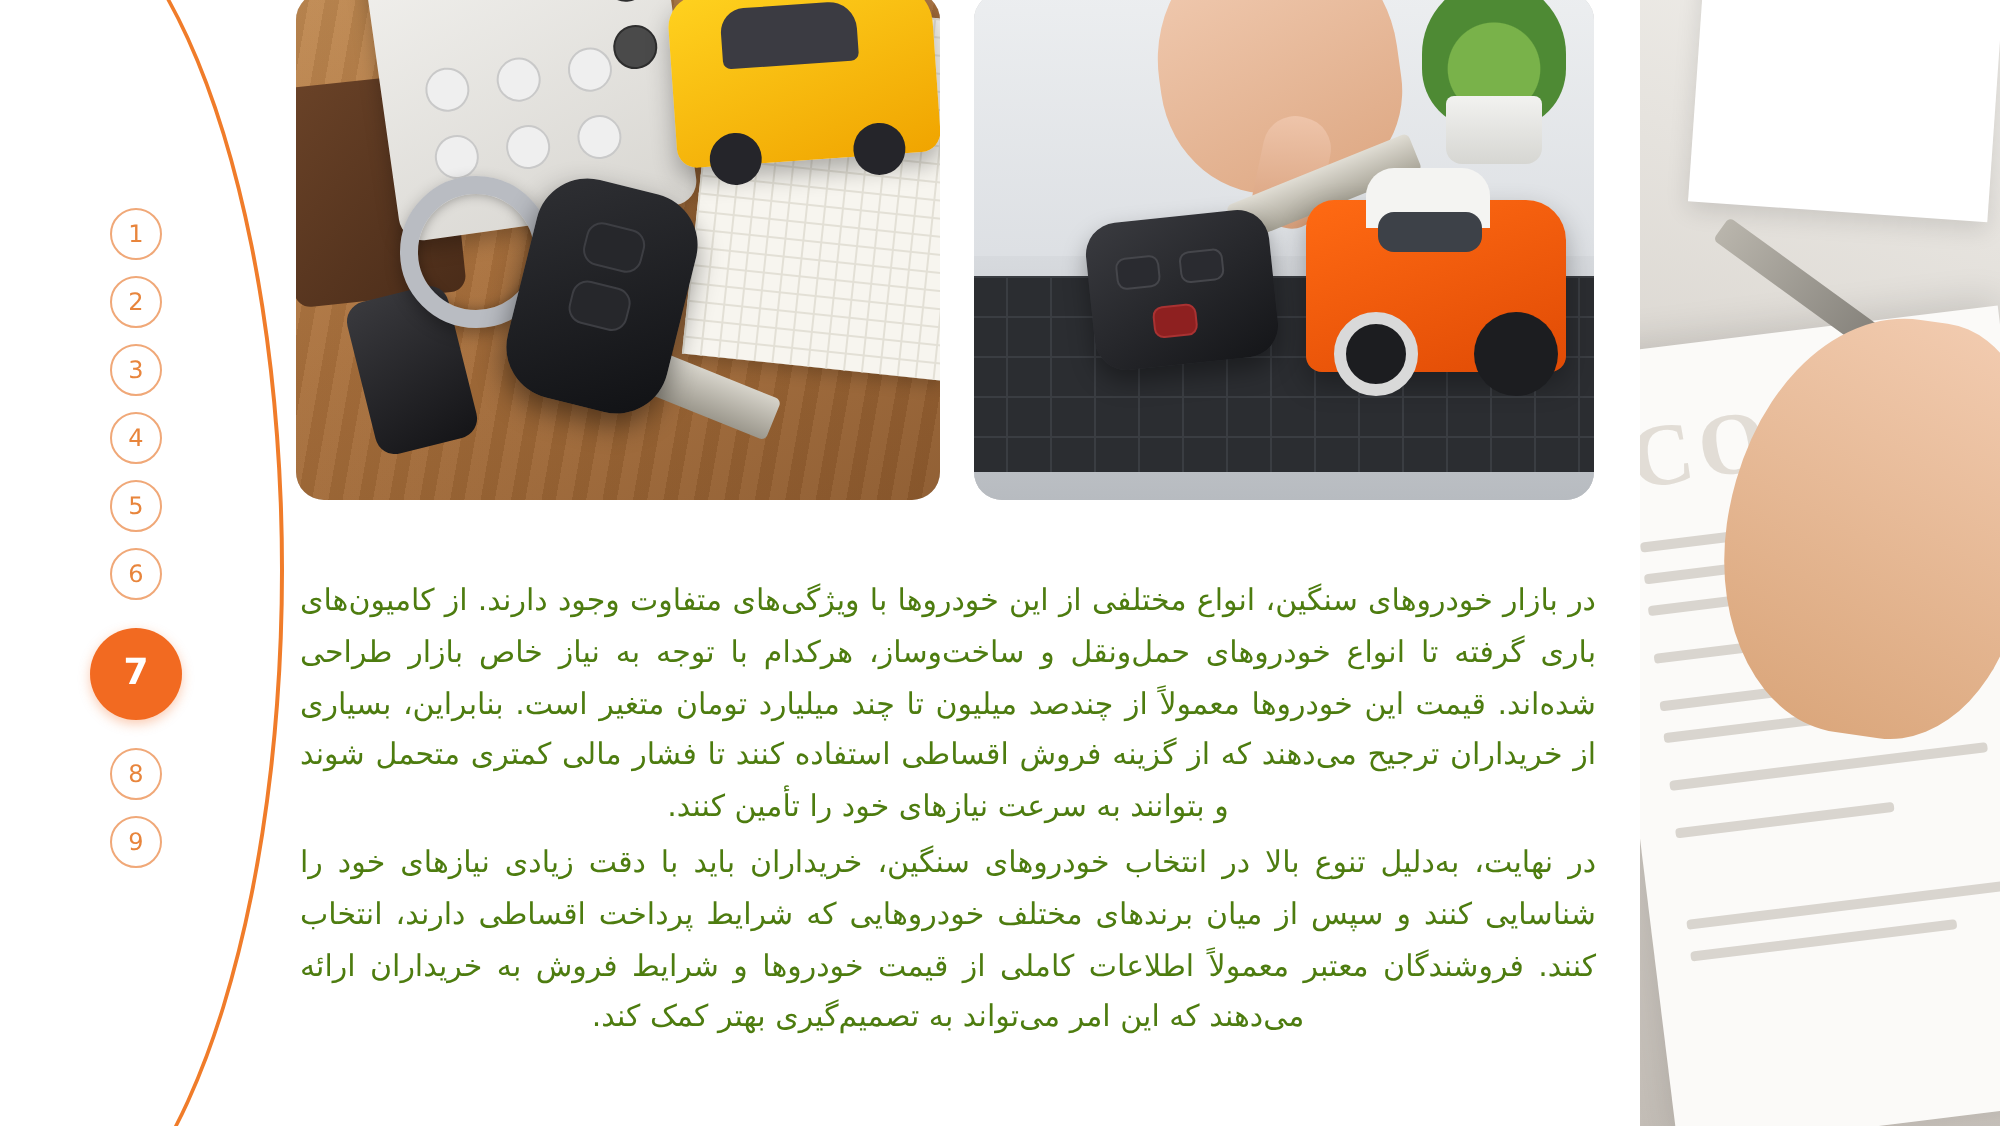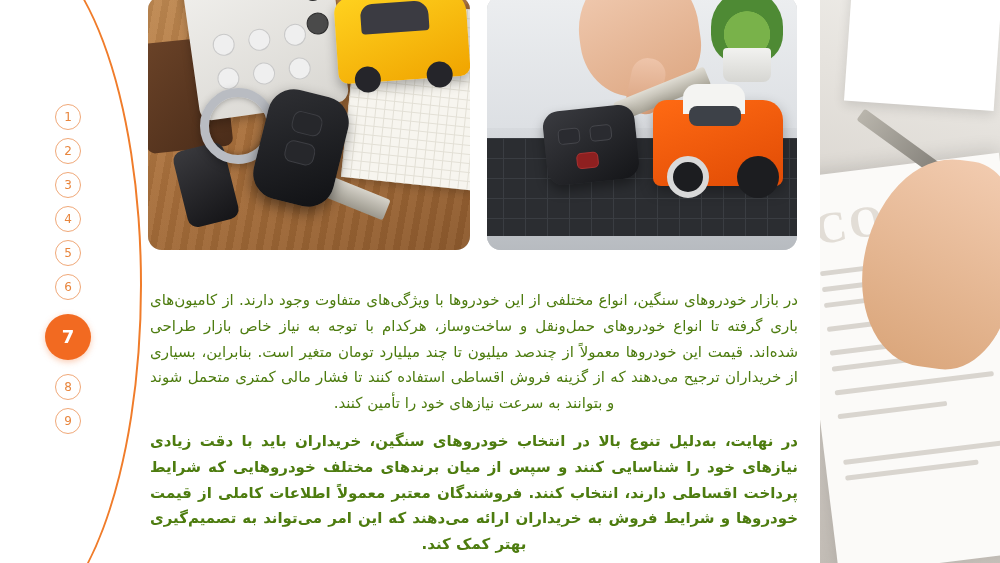--- a/index.html
+++ b/index.html
@@ -263,21 +263,21 @@
     width: 648px;
     direction: rtl;
     text-align: justify;
     text-align-last: center;
     color: #4d7c0f;
     font-size: 15px;
     line-height: 1.72;
     font-family: "DejaVu Sans", "Liberation Sans", sans-serif;
   }
   .text-block p { margin: 0; }
-  .text-block p + p { margin-top: 12px; font-weight: bold; }
+  .text-block p + p { margin-top: 2px; }
 </style>
 </head>
 <body>
 
 <div id="page">
 
   <div class="rail-arc"></div>
 
   <div class="rail">
     <div class="page-dot">1</div>

